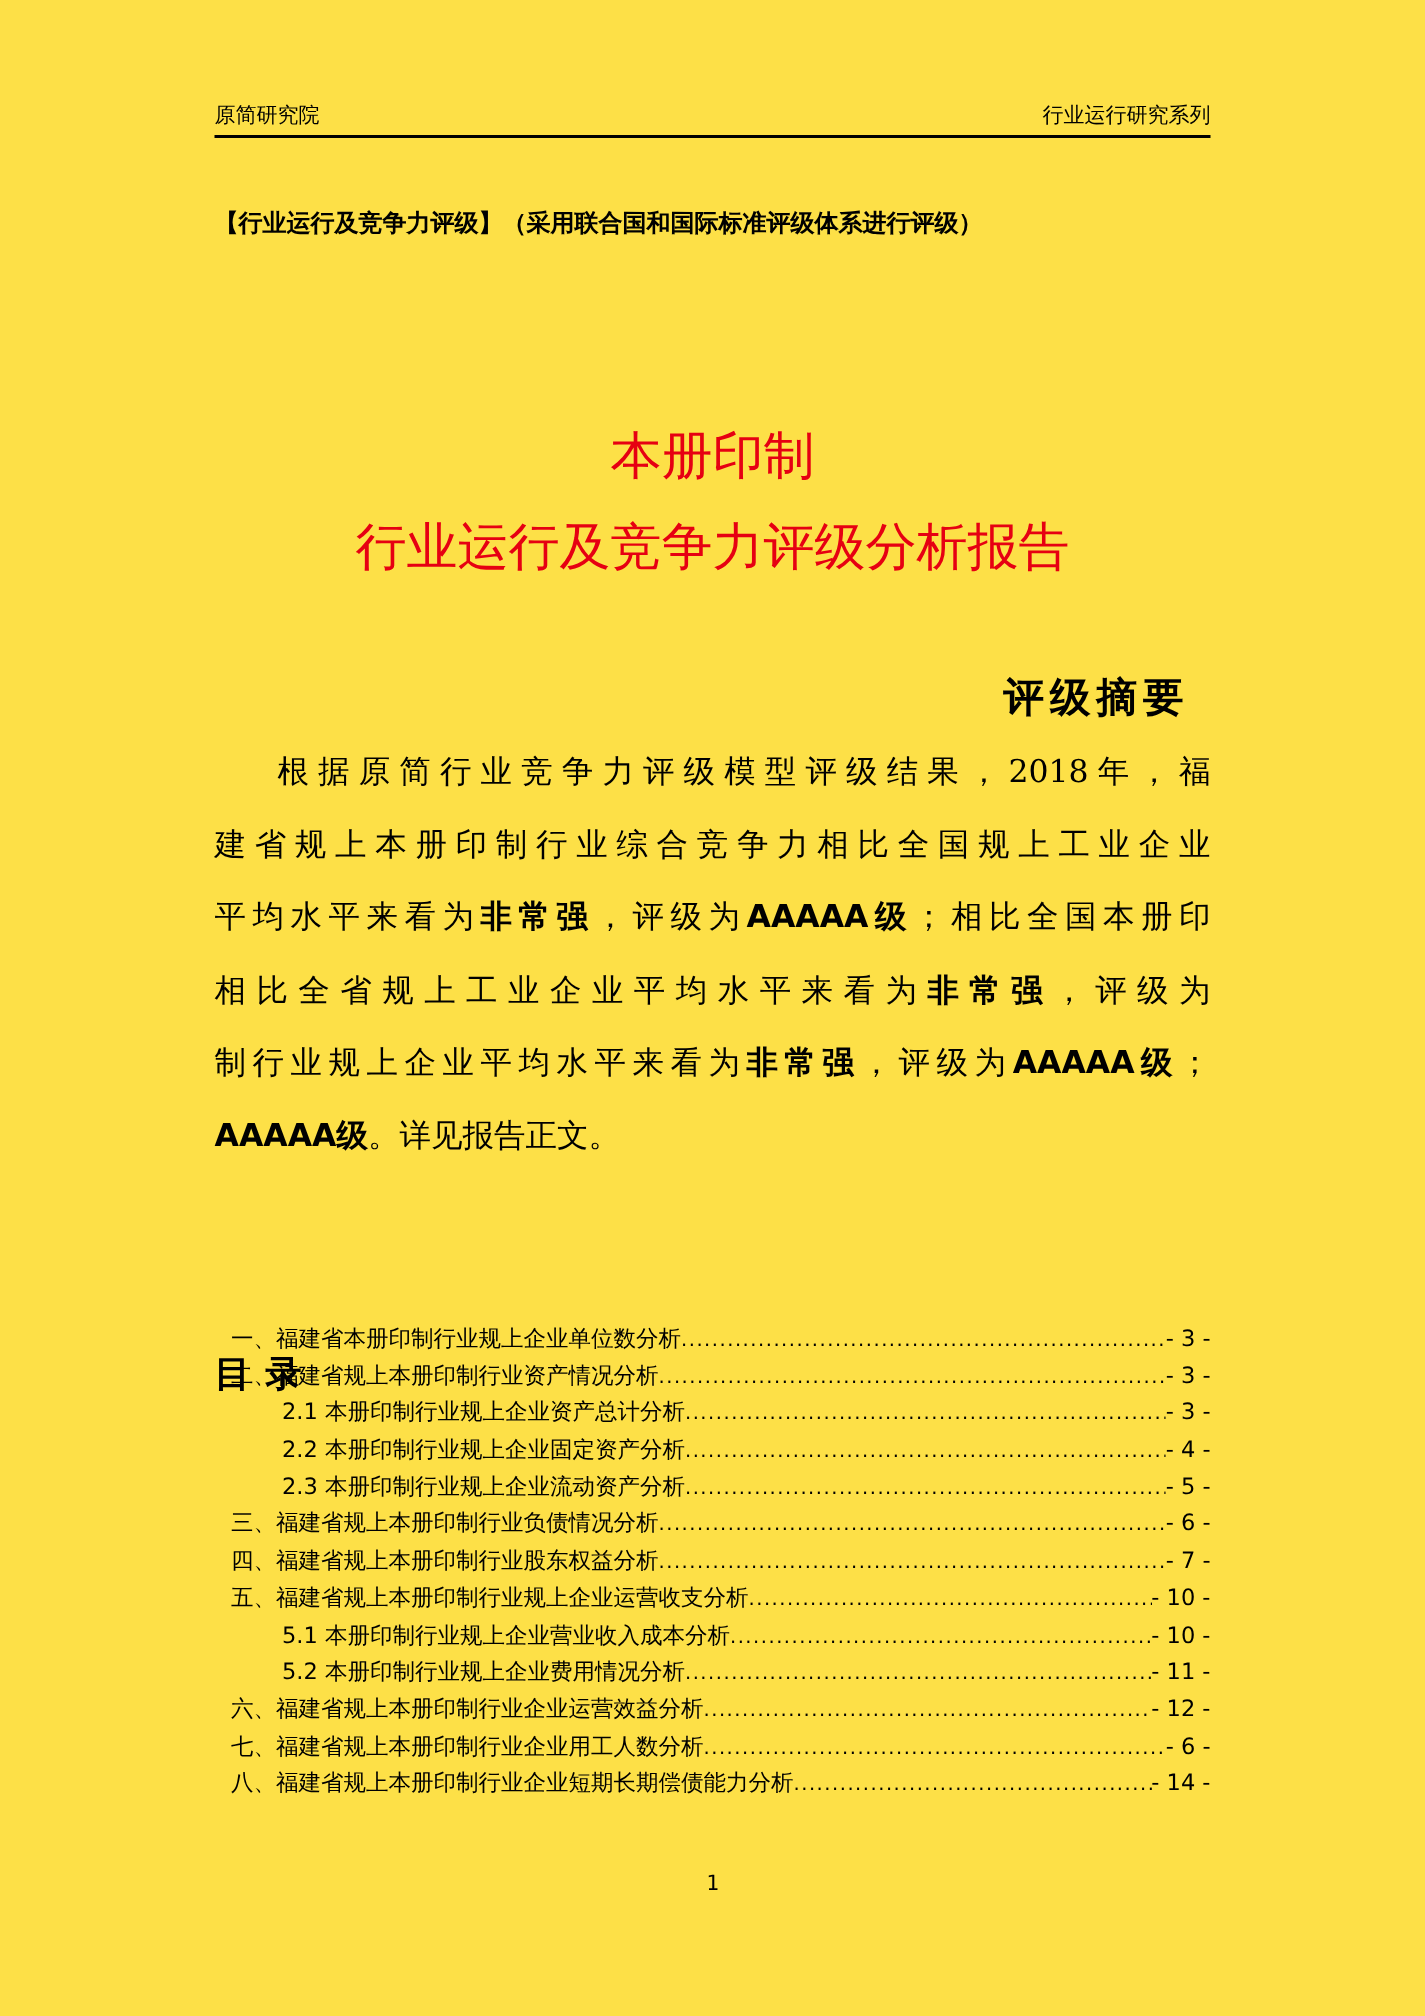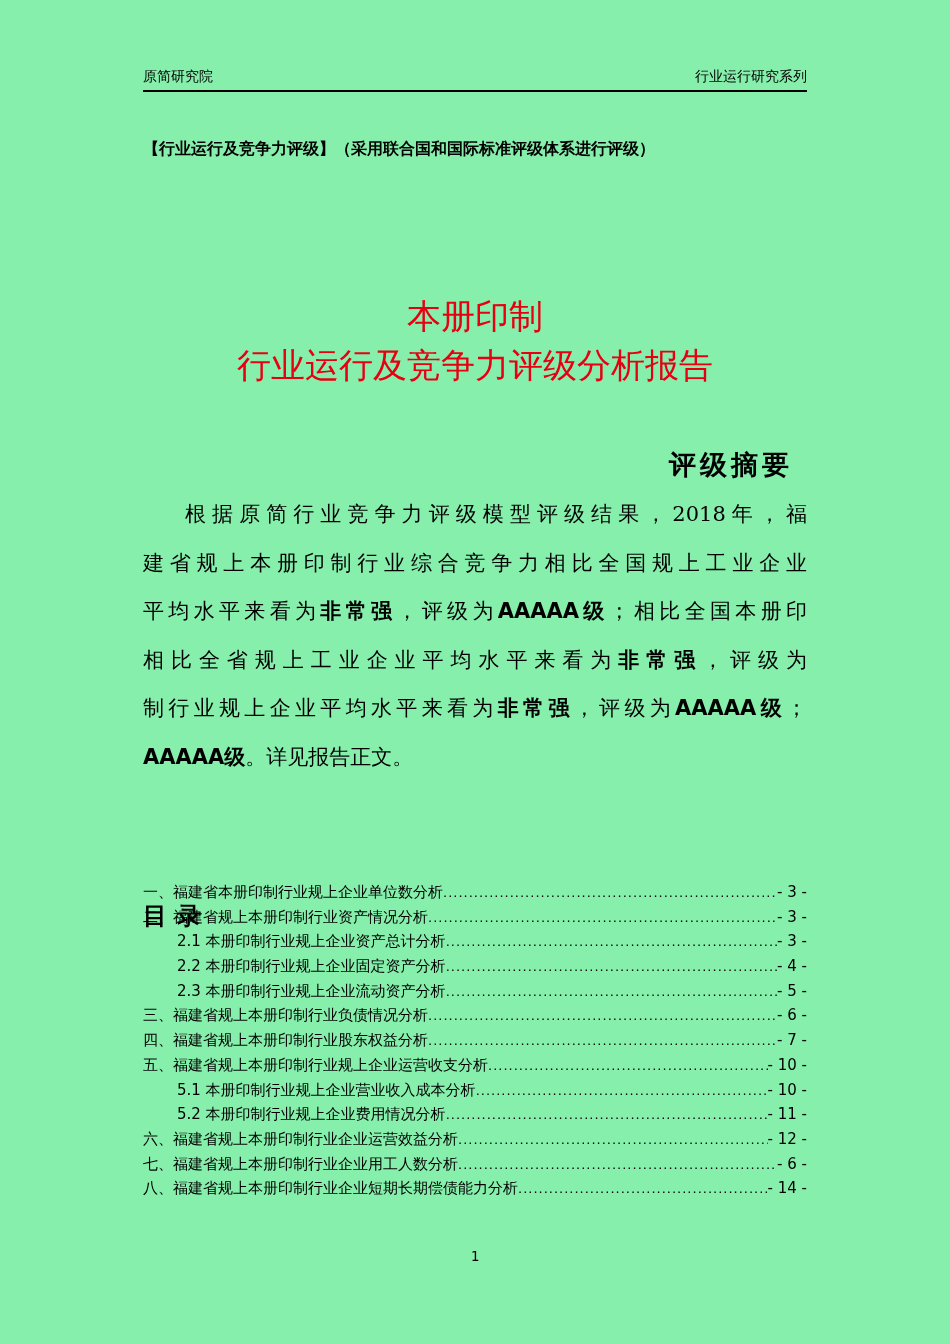--- a/index.html
+++ b/index.html
@@ -1,48 +1,48 @@
 <!DOCTYPE html>
 <html><head>
 <meta charset="utf-8">
 <style>
   html, body { margin: 0; padding: 0; background: #ffffff; }
   body { width: 950px; height: 1344px; position: relative; overflow: hidden;
          font-family: "DejaVu Serif", serif; color: #000; }
-  .page { position: absolute; left: 0; top: 0; width: 950px; height: 1344px; background: #86efac; }
+  .page { position: absolute; left: 0; top: 0; width: 950px; height: 1344px; background: #fde047; }
 
   .header { position: absolute; left: 143px; top: 68px; width: 664px; height: 22px;
             border-bottom: 2px solid #000; font-family: "DejaVu Sans", sans-serif; font-size: 14px; }
   .header .left { position: absolute; left: 0; top: 0; }
   .header .right { position: absolute; right: 0; top: 0; font-family: Liberation Serif, serif; }
 
   .rating-note { position: absolute; left: 143px; top: 139px; width: 700px;
                  font-family: Liberation Sans, sans-serif; font-size: 16px; font-weight: bold; white-space: nowrap; }
 
   .title { position: absolute; left: 143px; width: 664px; text-align: center; color: #e60012;
            font-family: "DejaVu Sans", sans-serif; font-size: 34px; line-height: 40px; white-space: nowrap; }
   .t1 { top: 222px; }
-  .t2 { top: 296px; }
+  .t2 { top: 284px; }
   .t3 { top: 345px; }
 
   .summary-title { position: absolute; left: 129px; top: 447px; width: 664px; text-align: right;
                    font-family: "DejaVu Sans", sans-serif; font-size: 27px; font-weight: bold; letter-spacing: 4px; }
 
   .summary { position: absolute; left: 143px; top: 490px; width: 664px; font-size: 21px; line-height: 48.5px;
              text-align: justify; }
   .summary .line { display: block; white-space: nowrap; height: 48.5px; text-align-last: justify; }
   .summary .line.last { text-align-last: left; }
   .summary .indent { padding-left: 42px; }
   .summary b { font-family: "DejaVu Sans", sans-serif; font-weight: bold; }
 
   .toc-title { position: absolute; left: 143px; top: 860px; width: 664px; text-align: left;
                font-family: "DejaVu Sans", sans-serif; font-size: 24px; font-weight: bold; letter-spacing: 10px; margin-top: 40px; }
 
   .toc { position: absolute; left: 143px; top: 880px; width: 664px; font-family: "DejaVu Sans", sans-serif; font-size: 15px; }
-  .toc-item { display: flex; align-items: baseline; height: 24.7px; line-height: 24.7px; cursor: pointer; }
+  .toc-item { display: flex; align-items: baseline; height: 24.7px; line-height: 24.7px; cursor: pointer; margin-left: 11px; }
   .toc-item.sub { padding-left: 34px; }
   .toc-item .label { white-space: nowrap; }
   .toc-item .dots { flex: 1; overflow: hidden; white-space: nowrap; font-size: 13px; letter-spacing: 1px; }
   .toc-item .dots::after { content: "..............................................................................................................................................."; }
   .toc-item .page-no { white-space: nowrap; }
 
   .page-number { position: absolute; left: 0; width: 950px; top: 1248px; text-align: center;
                  font-family: "DejaVu Sans Mono", monospace; font-size: 14px; }
 </style>
 </head>

